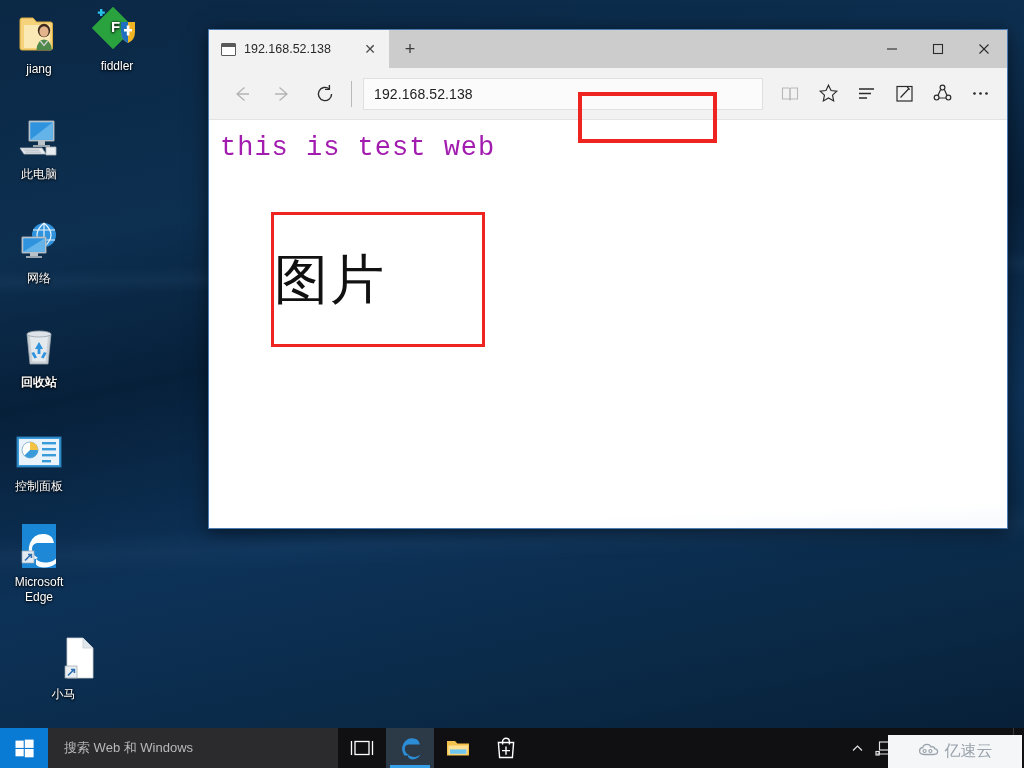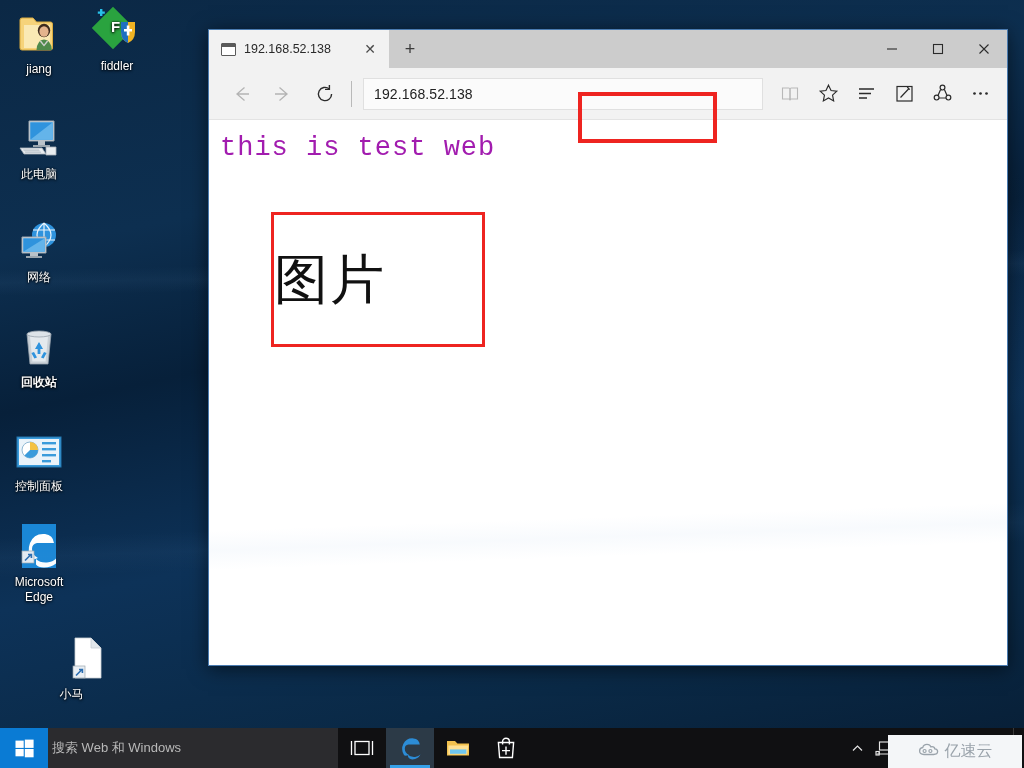--- a/index.html
+++ b/index.html
@@ -32,21 +32,21 @@
     position: absolute; width: 78px; text-align: center;
     color: #fff; font-size: 12px; line-height: 15px;
     text-shadow: 0 1px 3px rgba(0,0,0,.95), 0 0 2px rgba(0,0,0,.9);
     cursor: default; user-select: none;
   }
   .dicon .glyph { width: 78px; height: 50px; display: block; margin: 0 auto 4px; position: relative; }
   .dicon .lbl { display: block; }
 
   
   #edgewin {
-    position: absolute; left: 208px; top: 29px; width: 800px; height: 637px;
+    position: absolute; left: 208px; top: 29px; width: 800px; height: 500px;
     border: 1px solid #4a7bb0; background: #fff;
     box-shadow: 0 3px 18px rgba(0,0,0,.55);
     display: flex; flex-direction: column;
   }
   
   .tabstrip {
     height: 38px; background: #cccccc; display: flex; align-items: stretch;
     position: relative; flex: 0 0 auto;
   }
   .tab {
@@ -123,21 +123,21 @@
   #taskbar {
     position: absolute; left: 0; bottom: 0; width: 1024px; height: 40px;
     background: #101012; display: flex; align-items: center; color: #fff;
   }
   #startbtn {
     width: 48px; height: 40px; display: flex; align-items: center; justify-content: center;
     background: #0a7bd4;
   }
   #searchbox {
     width: 290px; height: 40px; background: #2b2b2e; display: flex; align-items: center;
-    padding-left: 4px; font-size: 13px; color: #b9b9b9; text-align: right;
+    padding-left: 16px; font-size: 13px; color: #b9b9b9; text-align: right;
   }
   .tbtask {
     width: 48px; height: 40px; display: flex; align-items: center; justify-content: center;
     position: relative;
   }
   .tbtask.active { background: #2c3a47; }
   .tbtask.active::after {
     content: ""; position: absolute; left: 4px; right: 4px; bottom: 0; height: 3px; background: #35a0e8;
   }
   #tray {
@@ -201,21 +201,21 @@
         <path d="M38 28 h7 v4 h-7 z" fill="#b9c2c9"></path>
         <path d="M33 32 h17 v2 h-17 z" fill="#9aa5ae"></path>
         <path d="M20 35 h22 l4 6 h-22 z" fill="#e8ecef" stroke="#a9b2ba" stroke-width=".8"></path>
         <path d="M23 36.5 h16 l.8 1.2 h-16 z M24.5 38.5 h16 l.8 1.2 h-16 z" fill="#b7c0c7"></path>
         <path d="M46 34 h10 v8 h-10 z" fill="#e8ecef" stroke="#a9b2ba" stroke-width=".8"></path>
       </svg>
     </span>
     <span class="lbl">此电脑</span>
   </div>
 
-  <div class="dicon" style="left:0px; top:217px;font-family:Liberation Mono, monospace;">
+  <div class="dicon" style="left:0px; top:217px;">
     <span class="glyph">
       <svg width="78" height="50" viewBox="0 0 78 50">
         <circle cx="44" cy="18" r="12" fill="#2f93dd"></circle>
         <path d="M33 13 h22 M33 23 h22 M44 6 v24 M44 6 q-7 6 -7 12 q0 6 7 12 M44 6 q7 6 7 12 q0 6 -7 12" stroke="#e9f3fb" stroke-width="1.2" fill="none"></path>
         <path d="M22 20 h24 v16 h-24 z" fill="#d8dde2" stroke="#9aa5ae"></path>
         <path d="M23.2 21.2 h21.6 v13.6 h-21.6 z" fill="#2f93dd"></path>
         <path d="M23.2 34.8 l21.6 -13.6 v13.6 z" fill="#64b4ea"></path>
         <path d="M30 36 h8 v3 h-8 z" fill="#b9c2c9"></path>
         <path d="M26 39 h16 v2 h-16 z" fill="#9aa5ae"></path>
       </svg>
@@ -260,21 +260,21 @@
         <rect x="22" y="3" width="34" height="44" fill="#1a87d6"></rect>
         <path d="M31 38 q-4 -8 -1 -16 q4 -10 15 -9 q8 1 9 9 h-17 q-5 1 -5 6 q0 6 6 9 q-7 3 -7 1 z" fill="#ffffff"></path>
         <path d="M36 38 q4 4 11 3.5 q6 -.6 9 -4 v5 q-5 4 -12 4 q-6 0 -8 -3 z" fill="#ffffff"></path>
         <rect x="22" y="30" width="12" height="12" fill="#e9eef3" stroke="#9aa5ae" stroke-width=".7"></rect>
         <path d="M25 39.5 l6 -6 M28 33.5 h3.4 v3.4" stroke="#2b6db0" stroke-width="1.6" fill="none"></path>
       </svg>
     </span>
     <span class="lbl">Microsoft Edge</span>
   </div>
 
-  <div class="dicon" style="left:16px; top:633px;padding-left:33px;">
+  <div class="dicon" style="left:8px; top:633px;padding-left:33px;">
     <span class="glyph">
       <svg width="78" height="50" viewBox="0 0 78 50">
         <path d="M26 5 h16 l10 10 v30 h-26 z" fill="#ffffff" stroke="#c9cfd4" stroke-width=".8"></path>
         <path d="M42 5 l10 10 h-10 z" fill="#e2e7eb" stroke="#c9cfd4" stroke-width=".8"></path>
         <rect x="24" y="33" width="12" height="12" fill="#e9eef3" stroke="#9aa5ae" stroke-width=".7"></rect>
         <path d="M27 42.5 l6 -6 M30 36.5 h3.4 v3.4" stroke="#2b6db0" stroke-width="1.6" fill="none"></path>
       </svg>
     </span>
     <span class="lbl">小马</span>
   </div>

